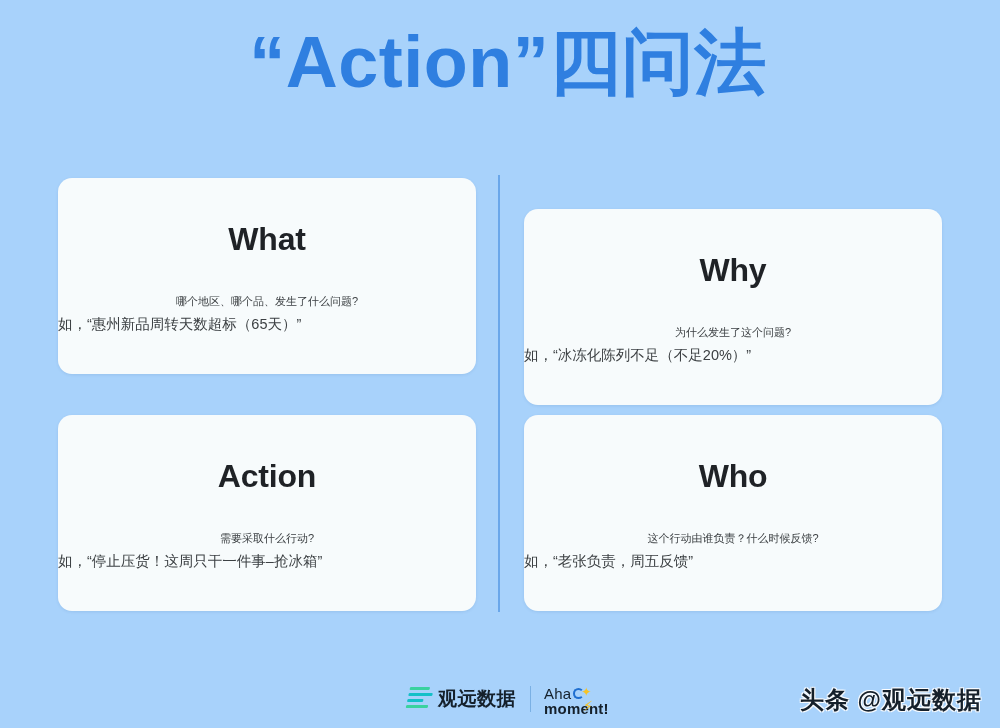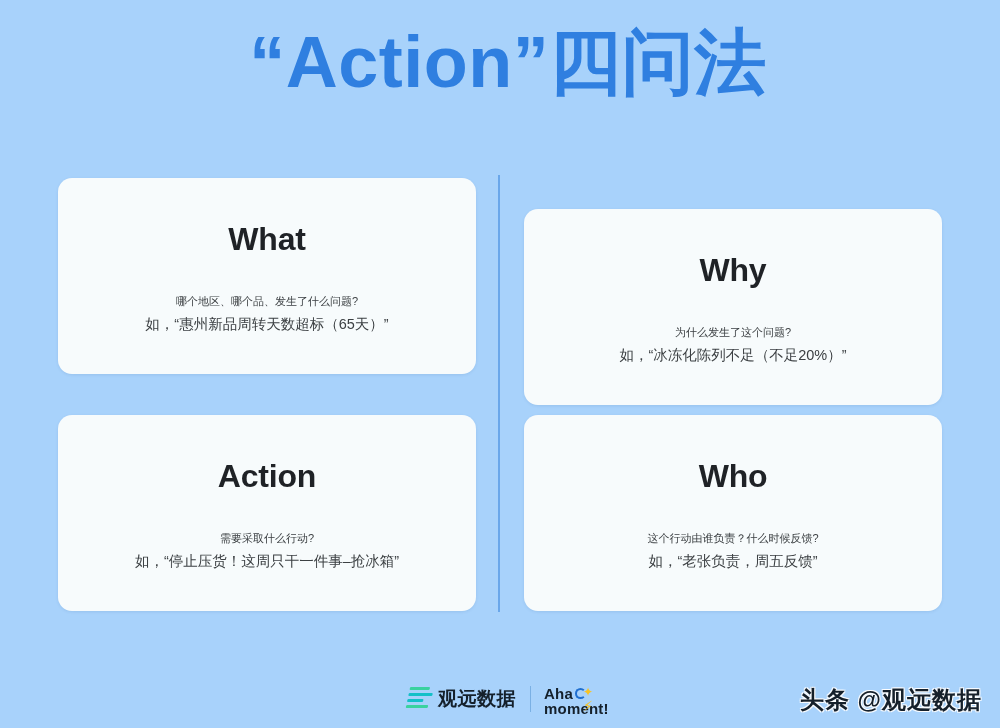--- a/index.html
+++ b/index.html
@@ -77,21 +77,21 @@
   }
   .card-question {
     text-align: center;
     font-size: 11px;
     color: #3c4043;
     margin-top: 38px;
     line-height: 1.25;
     white-space: nowrap;
   }
   .card-example {
-    text-align: center;
+    text-align: left;
     font-size: 14.5px;
     color: #3c4043;
     margin-top: 6px;
     line-height: 1.25;
     white-space: nowrap;
   }
 
   
   .footer-brand {
     position: absolute;
@@ -132,21 +132,21 @@
     height: 26px;
     background: #7ab0e4;
     margin: 0 13px 0 14px;
   }
   .aha {
     line-height: 1.0;
     position: relative;
   }
   .aha-line1 {
     font-size: 15px;
-    font-weight: 700;
+    font-weight: 400;
     color: #14202b;
     letter-spacing: 0.2px;
     display: flex;
     align-items: center;
   }
   .aha-line2 {
     font-size: 15px;
     font-weight: 700;
     color: #14202b;
     letter-spacing: 0.2px;

